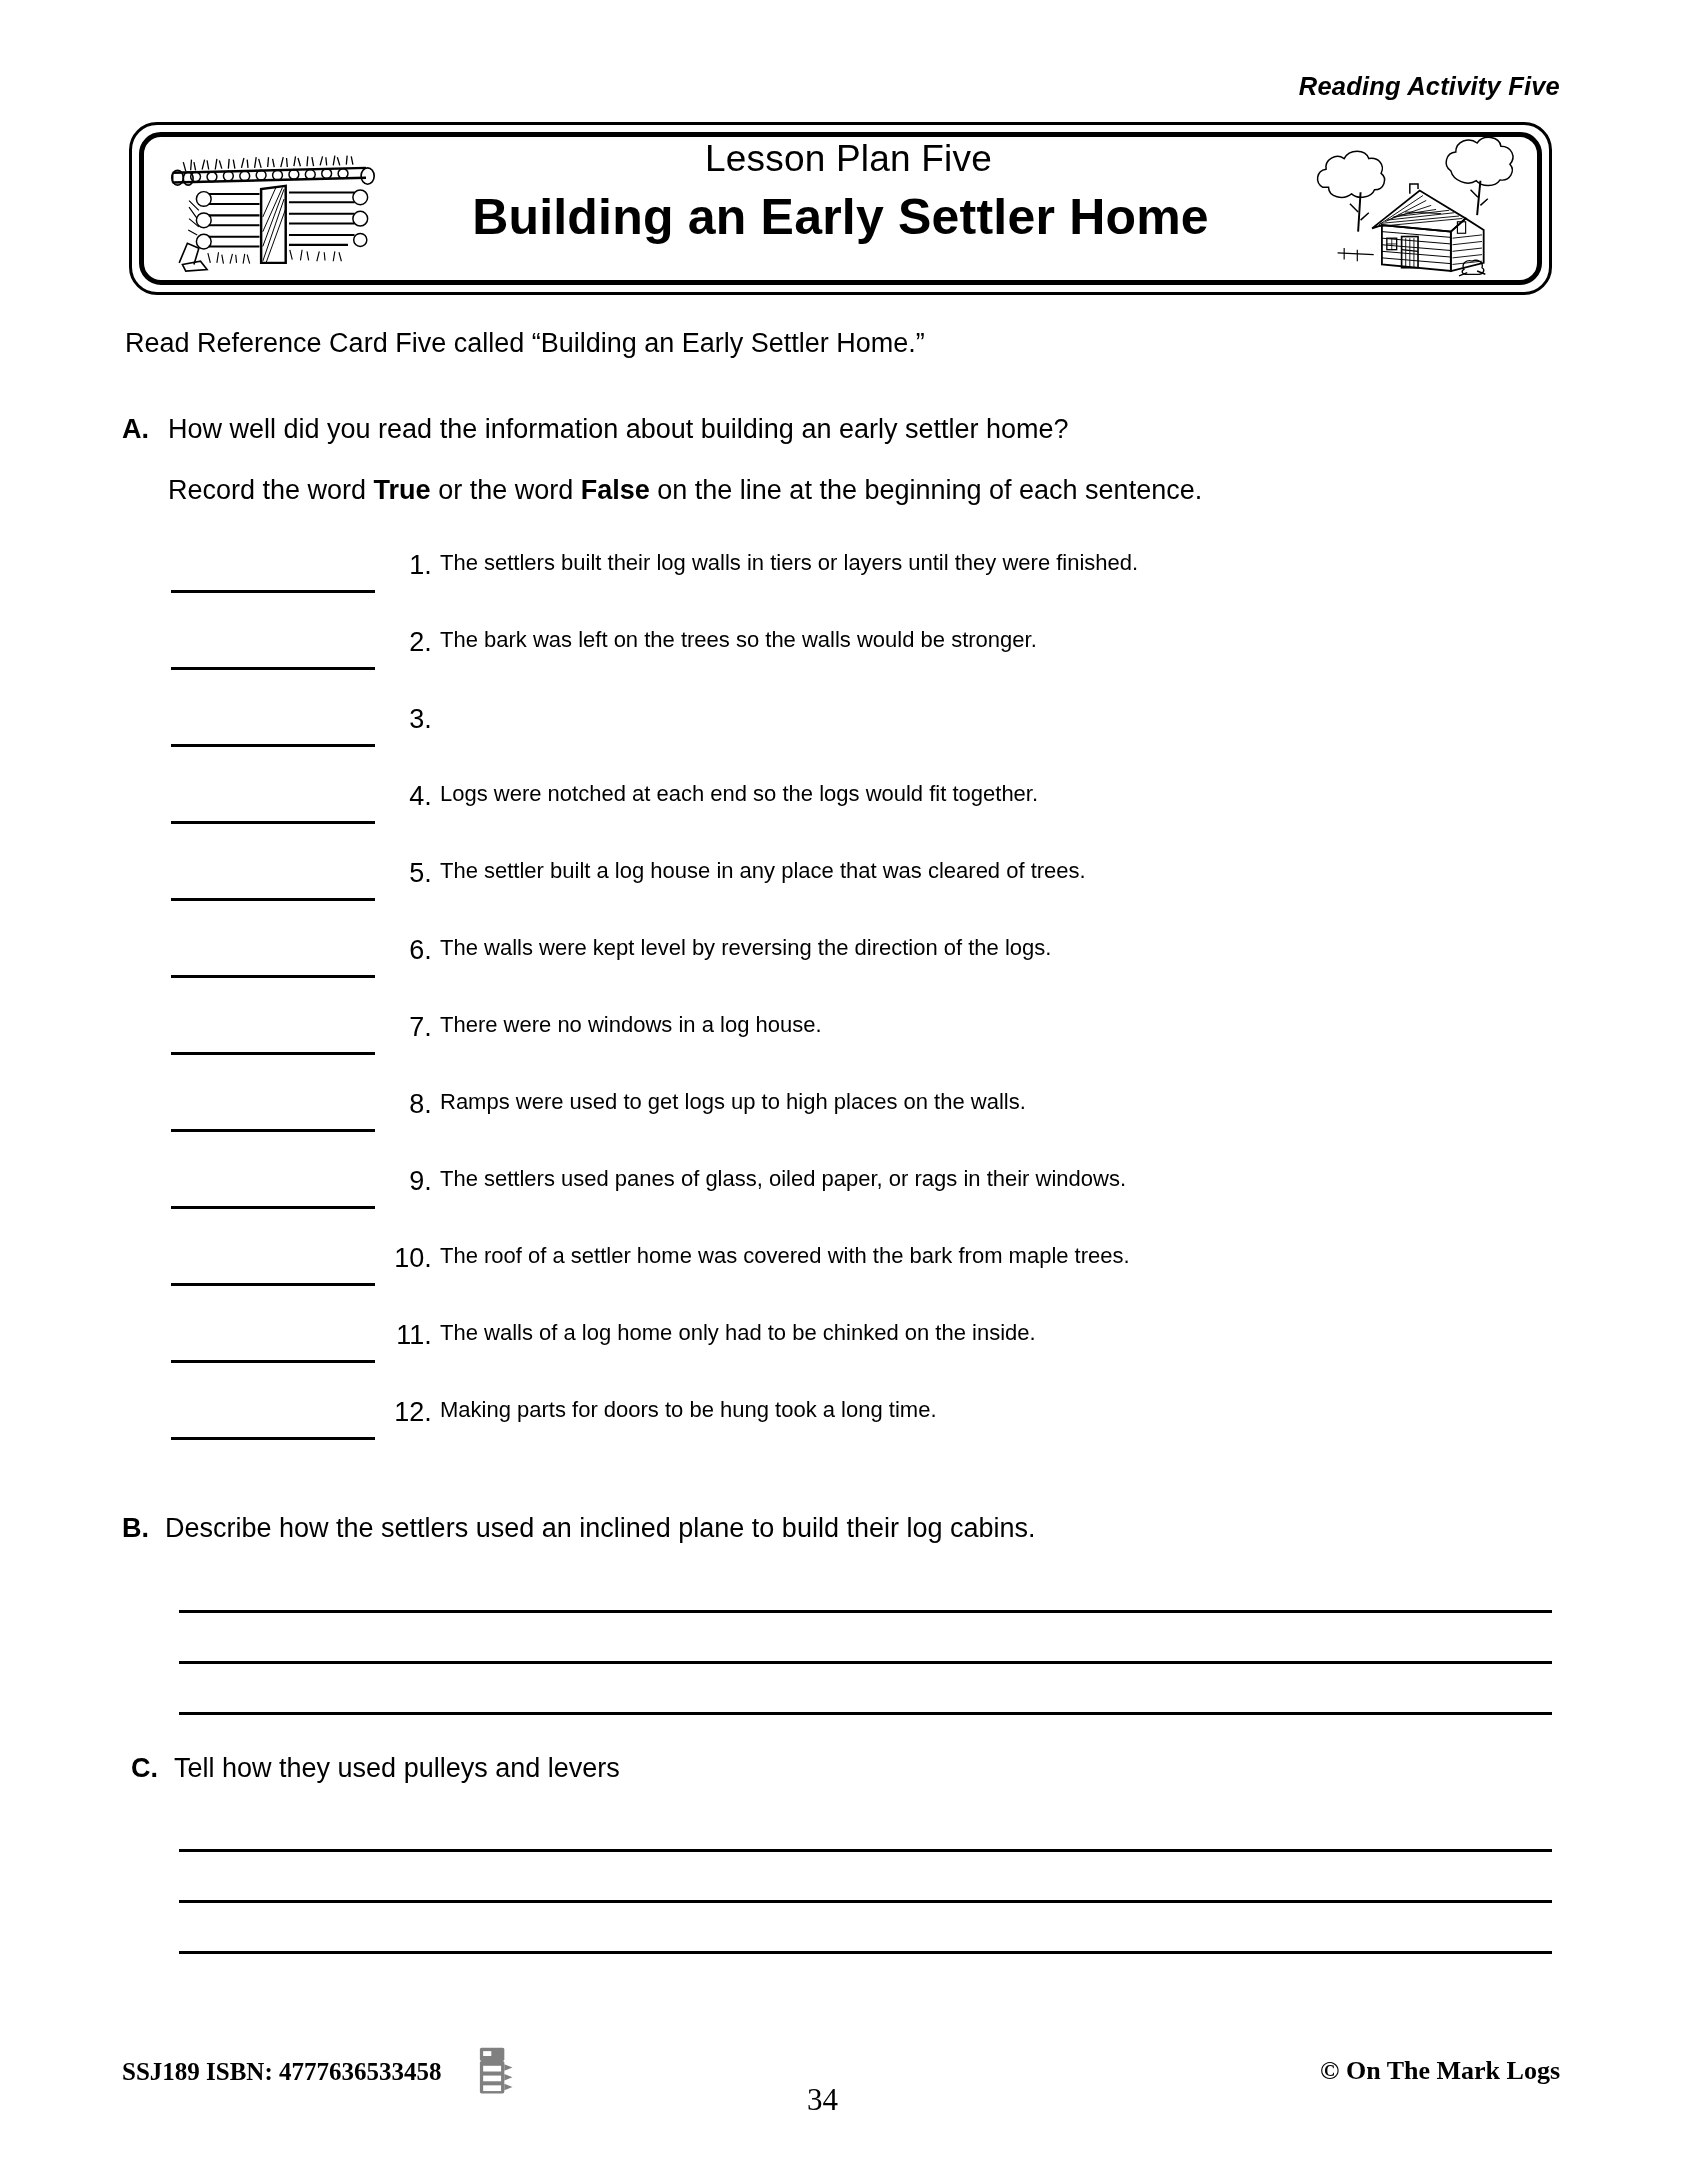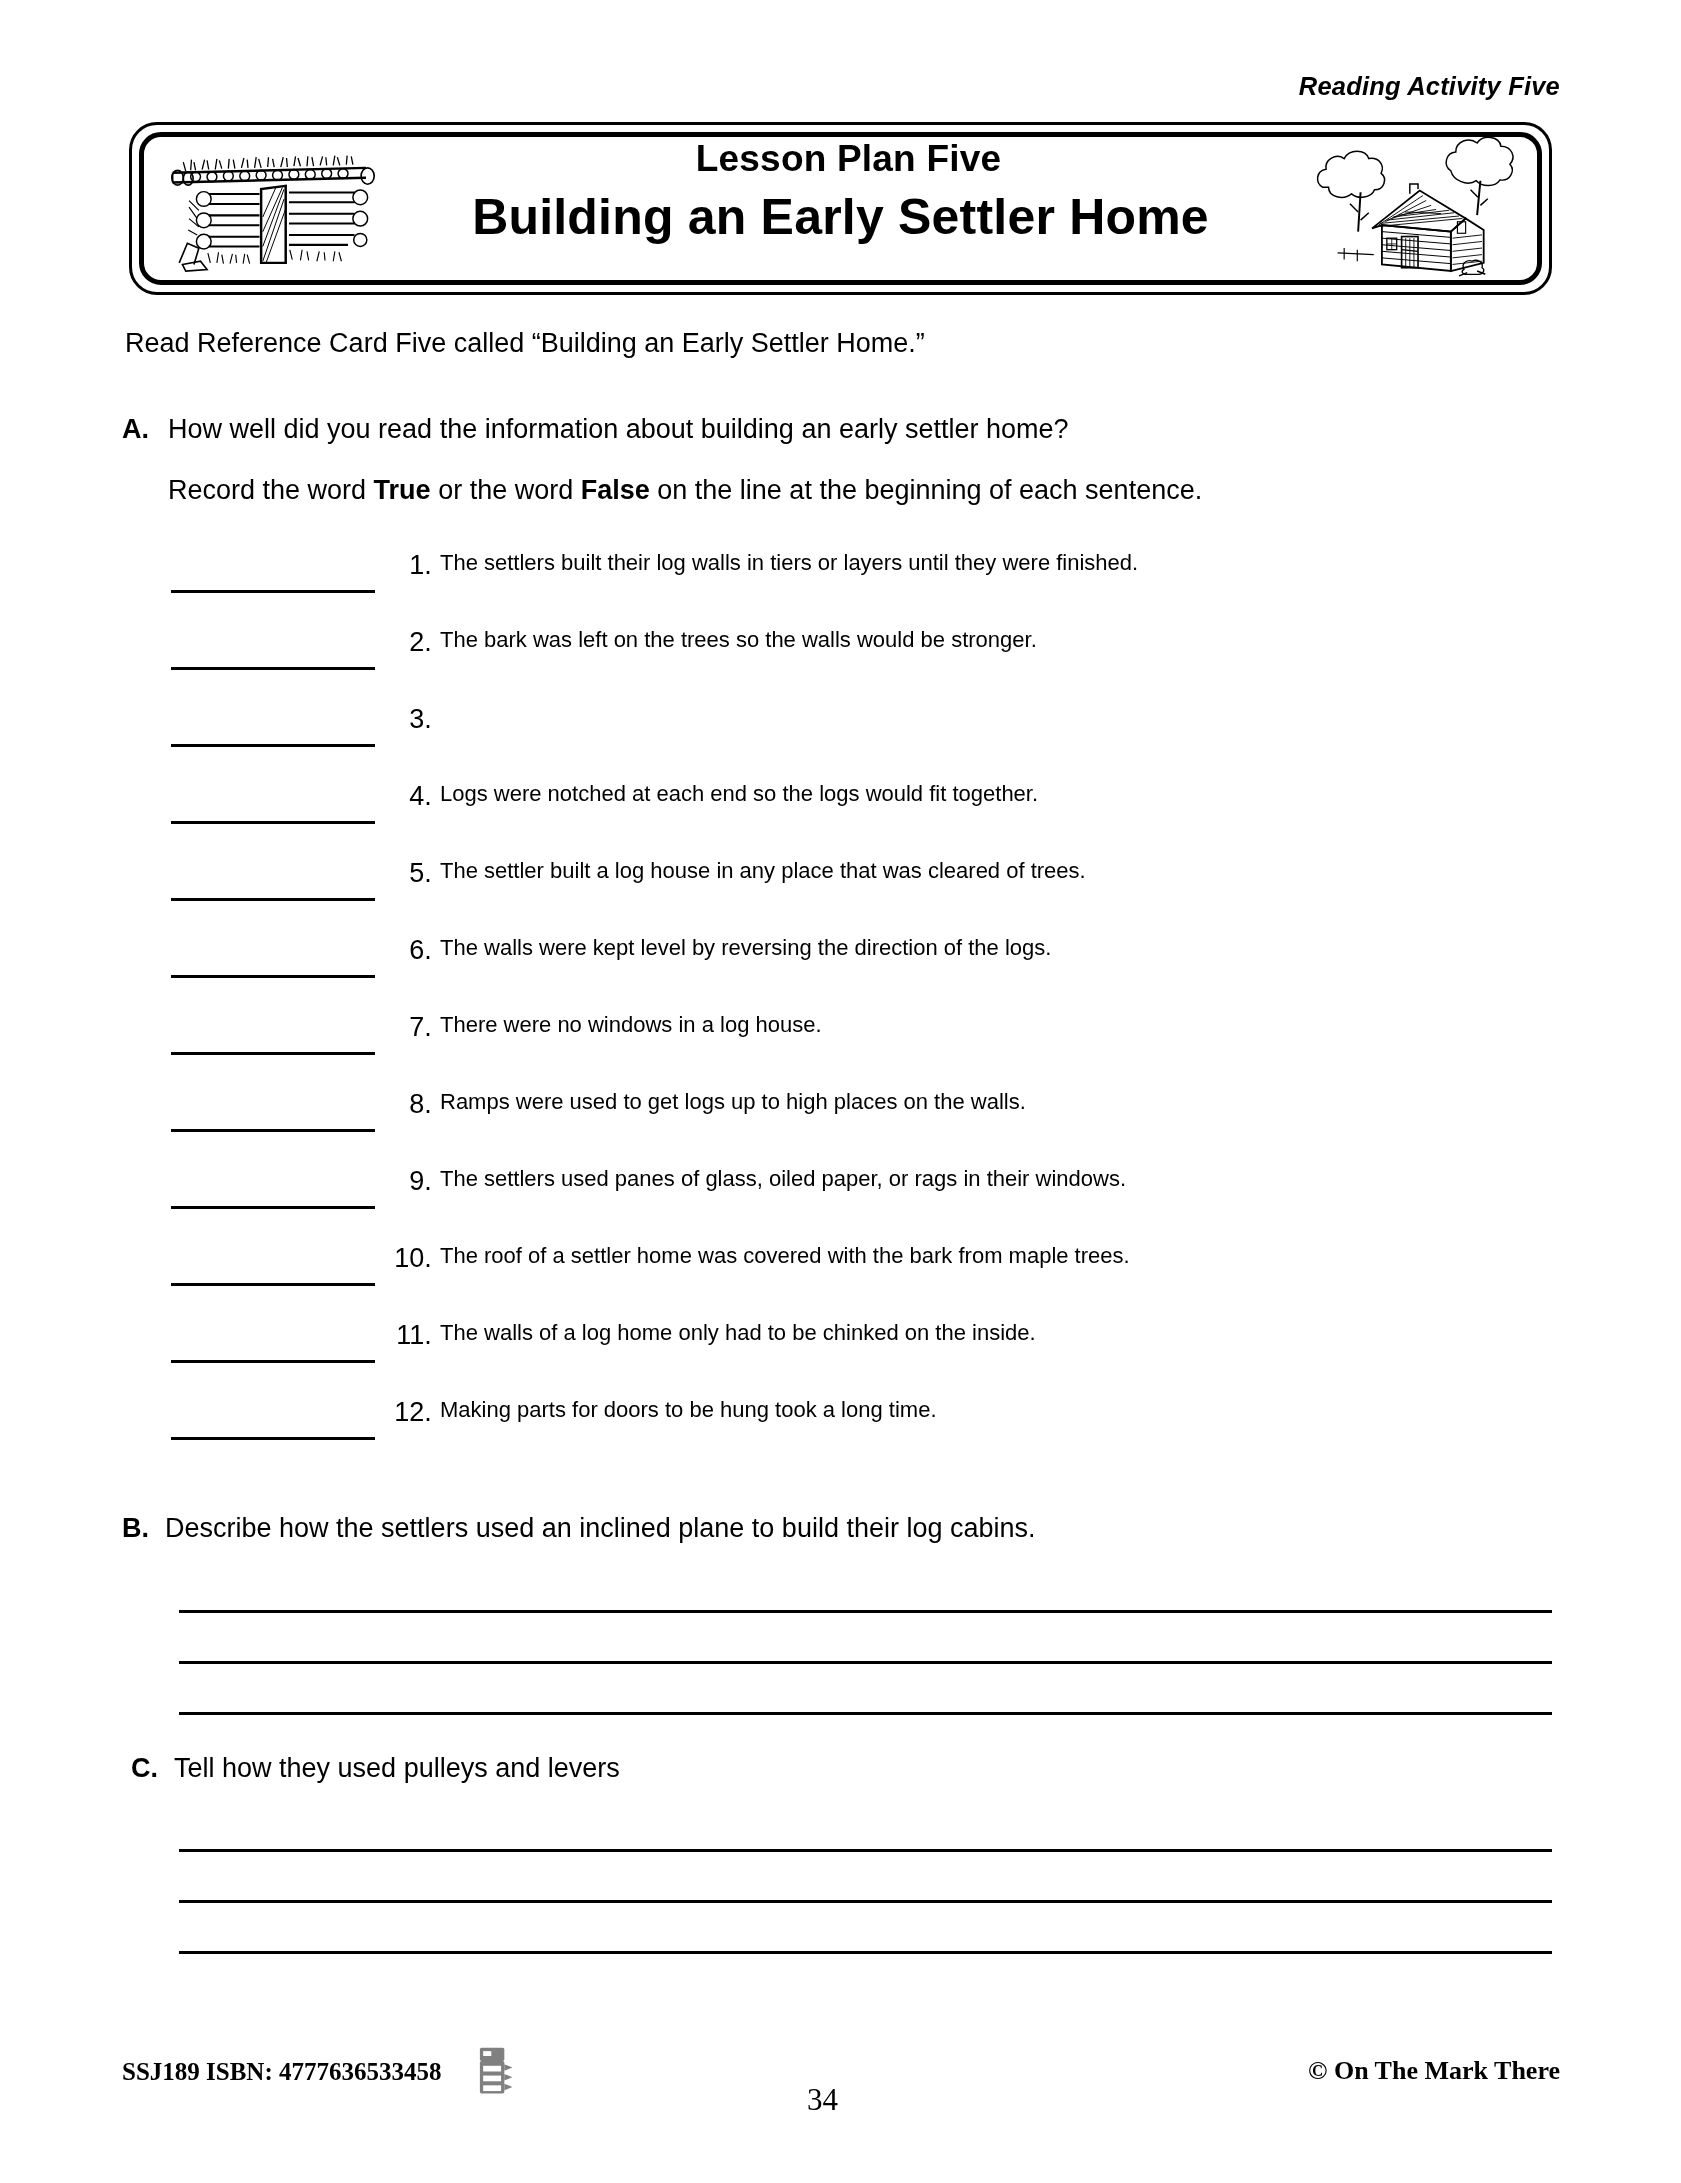--- a/index.html
+++ b/index.html
@@ -61,21 +61,21 @@
   }
   .banner-titles {
     position: absolute;
     left: 0; right: 0;
     top: 11.5px;
     text-align: center;
     z-index: 3;
   }
   .banner-line1 {
     font-size: 37px;
-    font-weight: bold;
+    font-weight: normal;
     letter-spacing: 0.2px;
     line-height: 1.18;
     padding-left: 16px;
   }
   .banner-line2 {
     font-size: 50px;
     font-weight: bold;
     letter-spacing: 0.2px;
     line-height: 1.22;
     margin-top: 6.6px;
@@ -473,16 +473,16 @@
         <rect x="10" y="36" width="22" height="7" fill="#ffffff"></rect>
         <rect x="10" y="48" width="22" height="7" fill="#ffffff"></rect>
         <path d="M36 22 l10 4 l-10 4 Z"></path>
         <path d="M36 34 l10 4 l-10 4 Z"></path>
         <path d="M36 46 l10 4 l-10 4 Z"></path>
       </g>
     </svg>
   </div>
 
   <div class="page-num">34</div>
-  <div class="footer-right">© On The Mark There</div>
+  <div class="footer-right">© On The Mark Logs</div>
 
 </div>
 
 
 </body></html>

